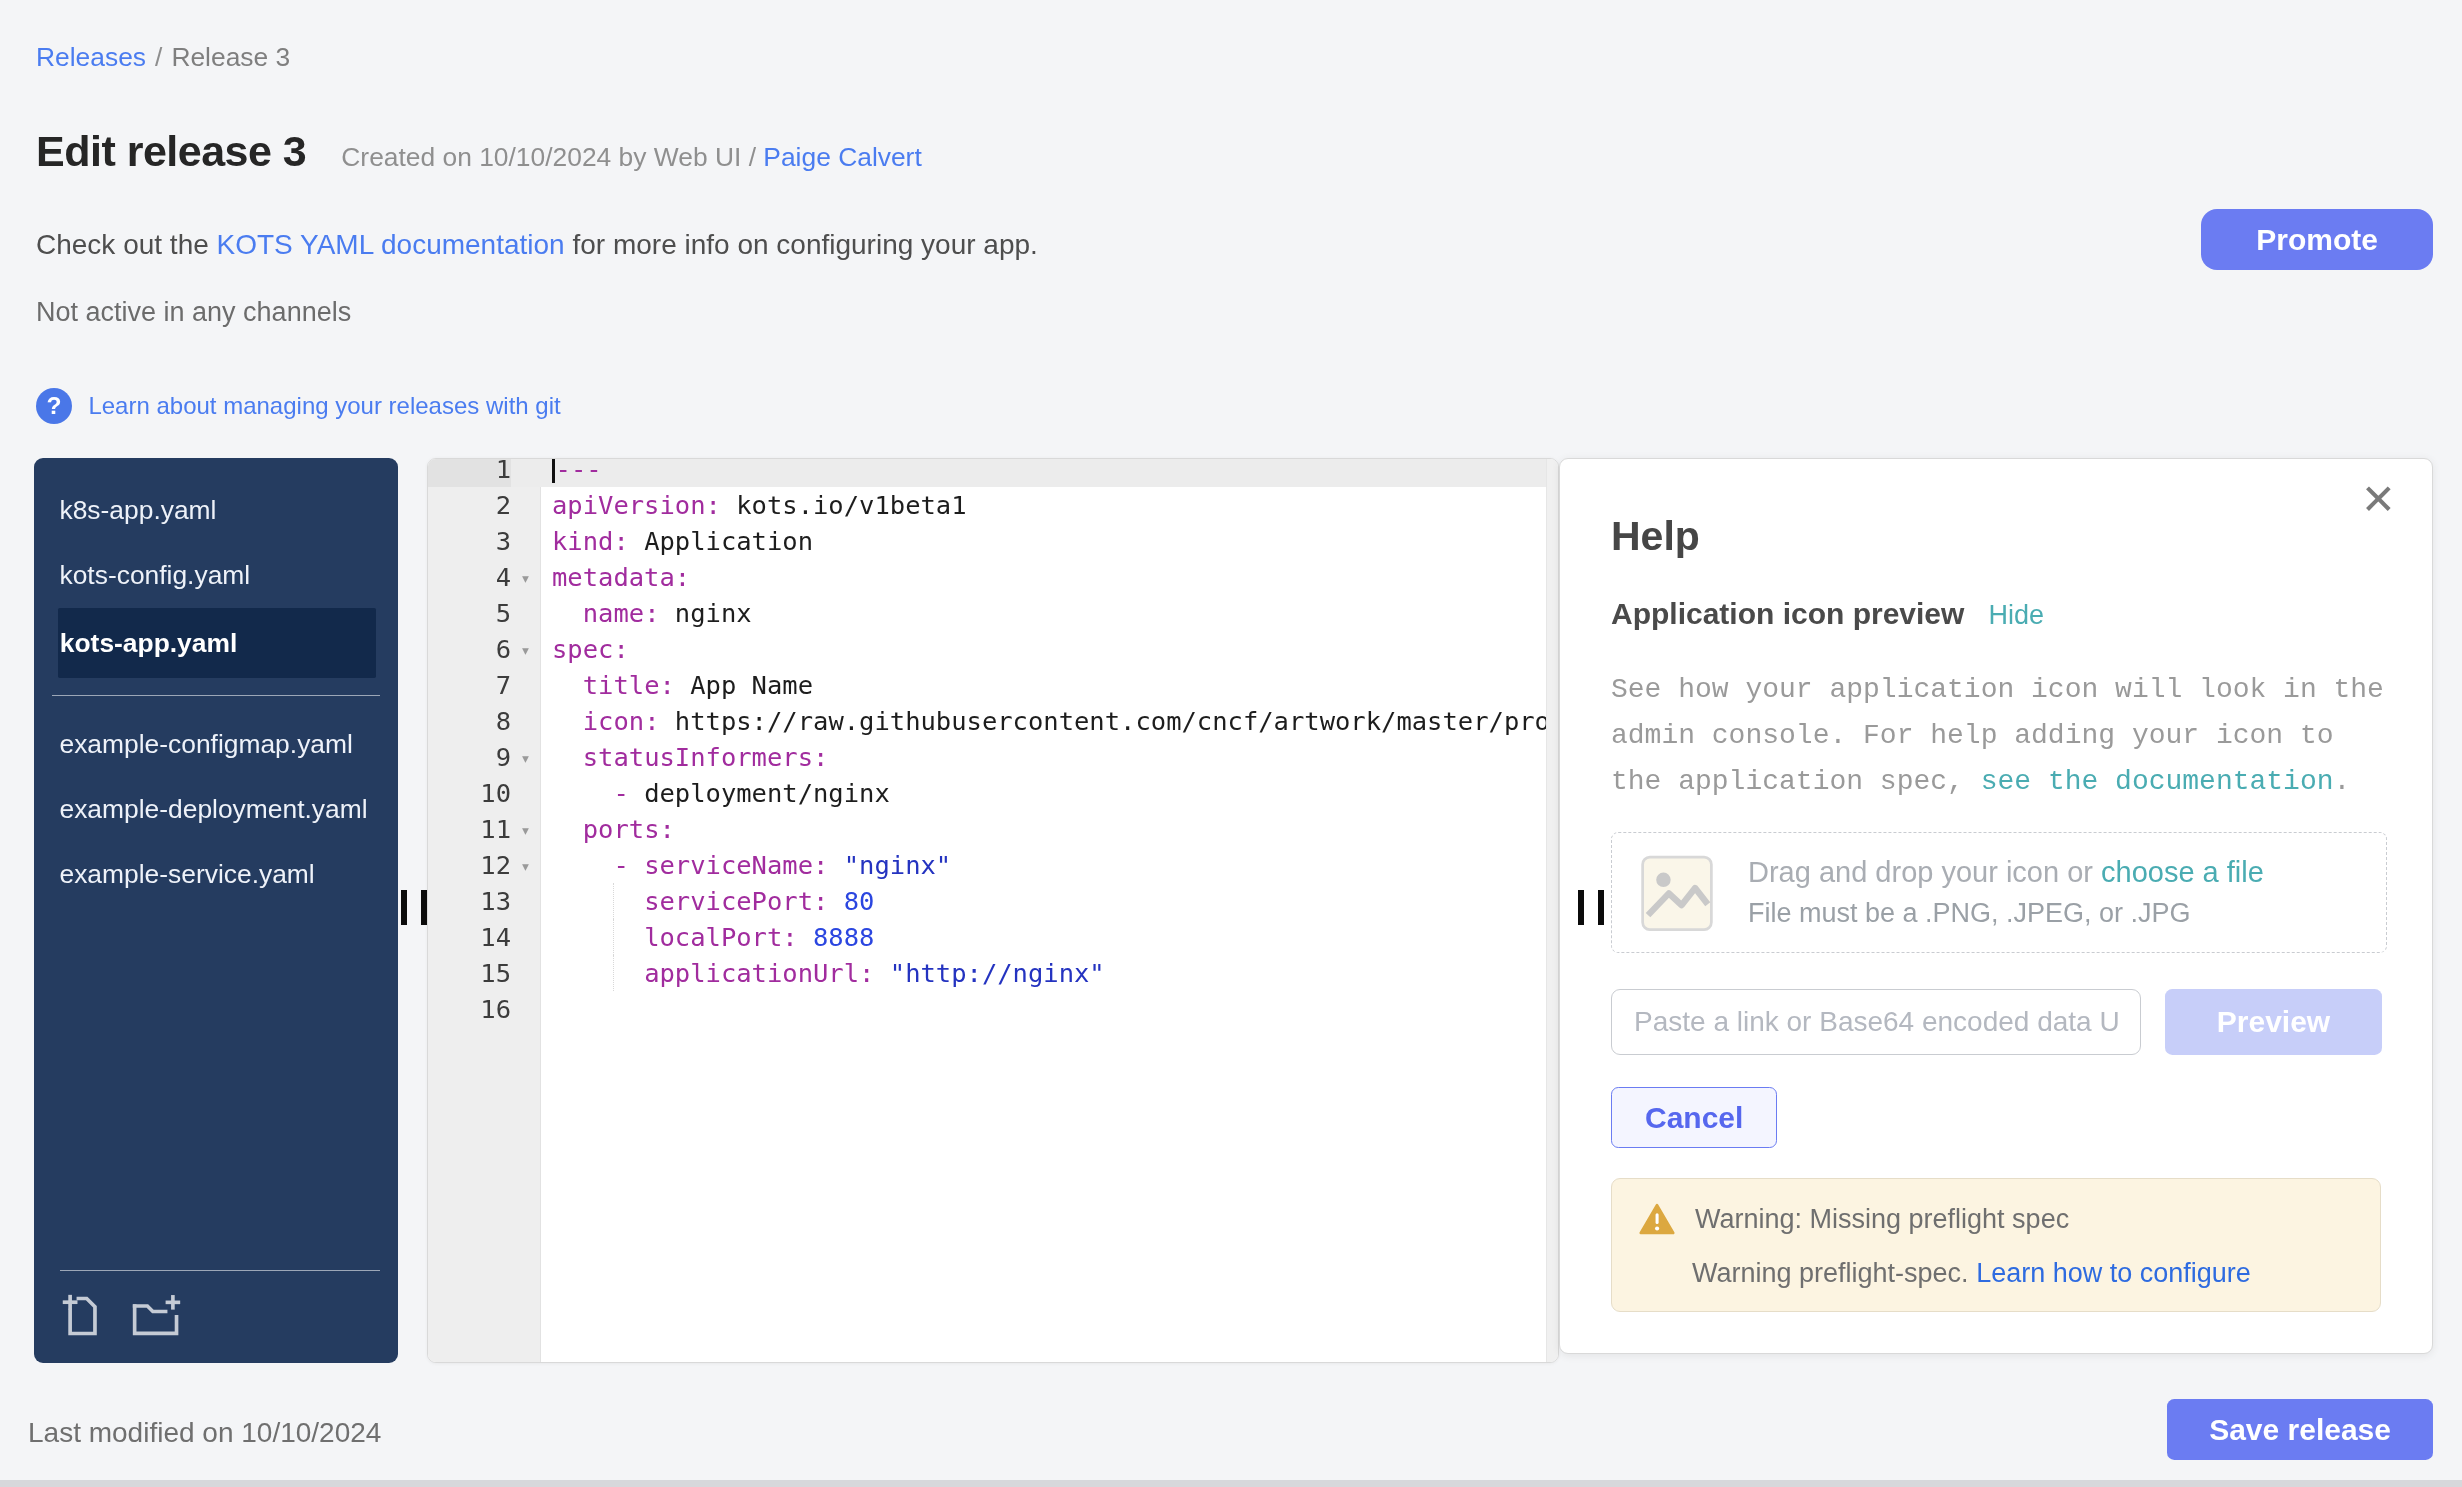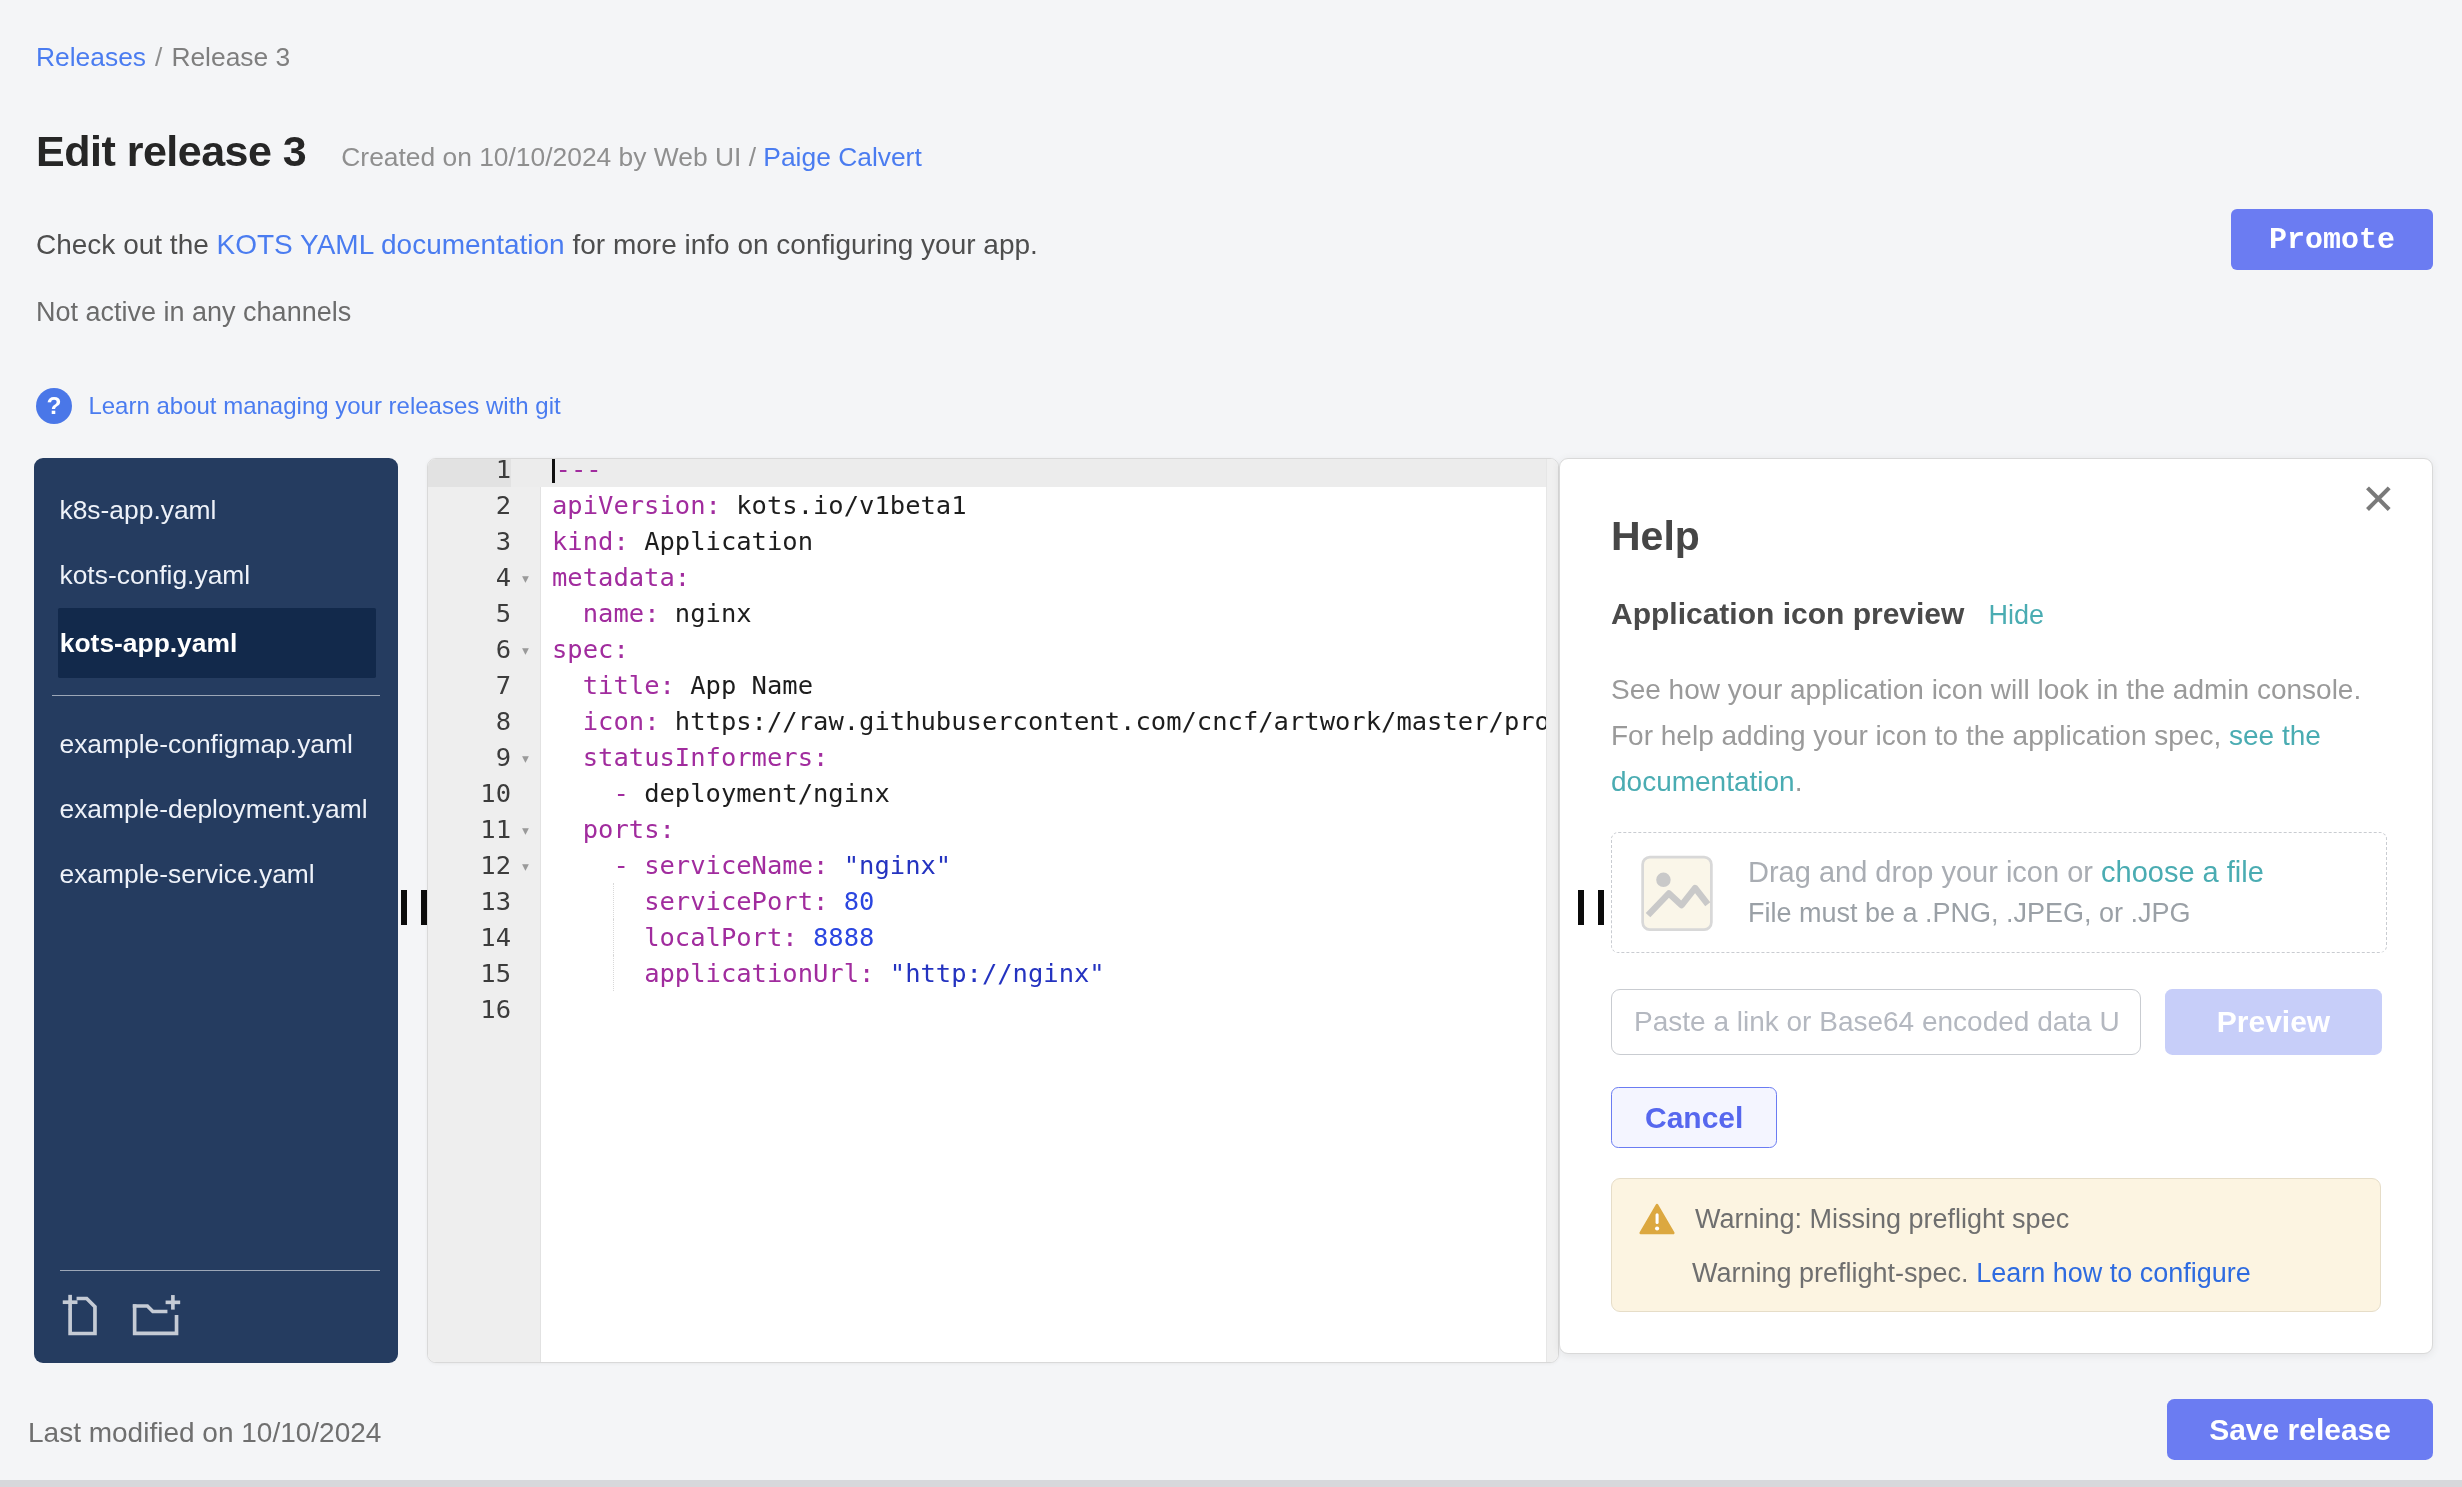--- a/index.html
+++ b/index.html
@@ -18,23 +18,23 @@
 
   .title-row{position:absolute;left:36px;top:127px;display:flex;align-items:center;}
   .page-title{font-size:43px;font-weight:700;color:#262626;letter-spacing:-0.5px;margin:0;}
   .title-meta{margin-left:35px;font-size:26.4px;color:#8f8f8f;padding-top:11px;}
   .title-meta a{color:var(--link-blue);}
 
   .docs-line{position:absolute;left:36px;top:229px;font-size:28px;color:#4e4e4e;}
   .docs-line a{color:var(--link-blue);}
 
   .promote-btn{
-    position:absolute;right:29px;top:209px;height:61px;padding:0 38px;
-    background:var(--accent);border:none;border-radius:6px;
-    color:#fff;font-size:30px;font-weight:700;font-family:Liberation Mono, monospace;cursor:pointer;
+    position:absolute;right:29px;top:209px;height:61px;padding:0 55px;
+    background:var(--accent);border:none;border-radius:16px;
+    color:#fff;font-size:30px;font-weight:700;font-family:Liberation Sans, sans-serif;cursor:pointer;
   }
 
   .status-line{position:absolute;left:36px;top:297px;font-size:27px;color:#6c6c6c;}
 
   .git-row{position:absolute;left:36px;top:388px;display:flex;align-items:center;gap:16.4px;}
   .q-badge{
     width:36px;height:36px;border-radius:50%;background:#4a77e8;color:#fff;
     font-size:24.6px;font-weight:700;line-height:36px;text-align:center;flex:0 0 auto;
   }
   .git-link{font-size:24px;color:var(--link-blue);}
@@ -93,21 +93,21 @@
   .help{
     position:absolute;left:1525px;top:0;width:874px;height:896px;box-sizing:border-box;
     background:#fff;border:0.9px solid #d9d9d9;border-radius:9px;
     box-shadow:0 1.8px 9px rgba(0,0,0,.07);
   }
   .help-close{position:absolute;top:20px;right:36px;font-size:42px;color:#7a7a7a;font-weight:400;cursor:pointer;line-height:1;}
   .help-title{position:absolute;left:51px;top:54px;font-size:41px;font-weight:600;color:#464646;margin:0;}
   .section-row{position:absolute;left:51px;top:138px;display:flex;align-items:baseline;gap:24px;text-align:center;}
   .section-title{font-size:30px;font-weight:700;color:#4a4a4a;}
   .hide-link{font-size:27px;color:var(--teal);}
-  .help-desc{position:absolute;left:51px;top:208px;width:776px;font-size:28px;color:#9a9a9a;line-height:46px;}
+  .help-desc{position:absolute;left:51px;top:208px;width:776px;font-size:28px;color:#9a9a9a;line-height:46px;font-family:Liberation Mono, monospace;}
   .help-desc a{color:var(--teal);}
 
   .dropzone{
     position:absolute;left:51px;top:373px;width:776px;height:121px;box-sizing:border-box;
     border:1.8px dashed #c9ccd1;border-radius:7.3px;display:flex;align-items:center;
     padding-left:27px;cursor:pointer;
   }
   .dz-text{margin-left:33px;}
   .dz-line1{font-size:29px;color:#a9adb3;}
   .dz-line1 a{color:var(--teal);}

